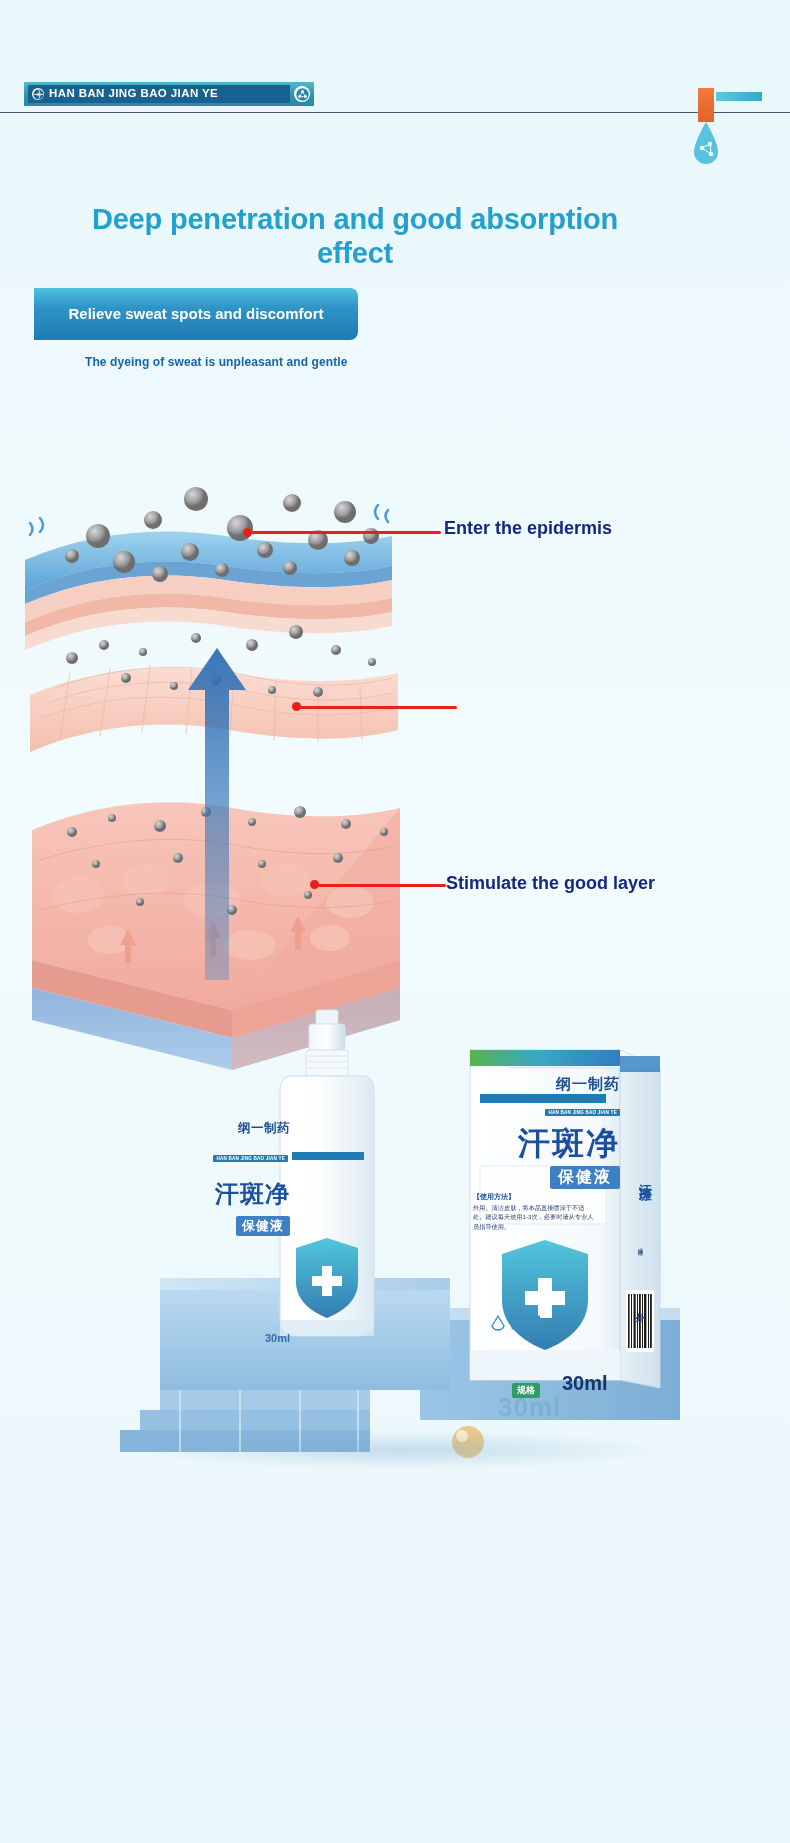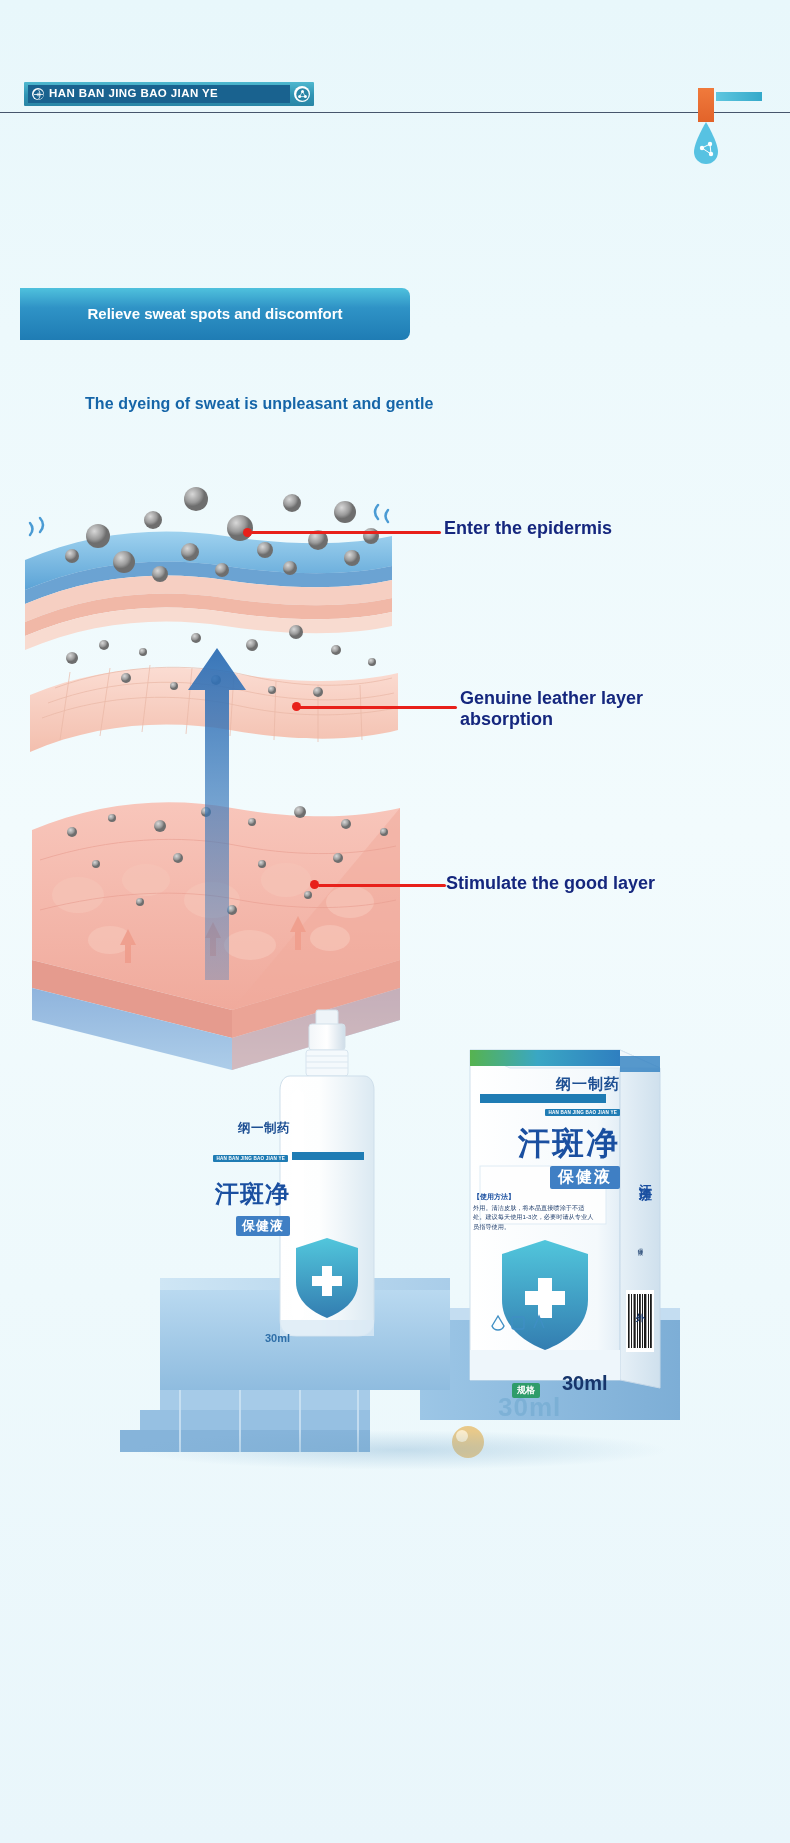--- a/index.html
+++ b/index.html
@@ -70,39 +70,38 @@
   .headline{
     position:absolute;left:55px;top:202px;width:600px;
     text-align:center;
     color:#22a0d0;
     font-size:29px;font-weight:bold;line-height:1.18;
     letter-spacing:-.2px;
   }
 
   
   .pill{
-    position:absolute;left:20px;top:288px;
-    width:390px;height:52px;
+    position:absolute;left:34px;top:288px;
+    width:324px;height:52px;
     background:linear-gradient(180deg,#4fc1dd 0%,#2f93c6 38%,#1f7cb4 100%);
     border-radius:0 8px 8px 0;
     display:flex;align-items:center;justify-content:center;
     box-sizing:border-box;padding:0 4px;
   }
   .pill span{
     color:#ffffff;font-size:15px;font-weight:bold;
     text-align:center;line-height:1.25;
     display:block;
   }
 
   
   .caption{
     position:absolute;left:85px;top:355px;
-    color:#1565a8;font-size:16px;font-weight:bold;
+    color:#1565a8;font-size:12px;font-weight:bold;
     letter-spacing:.1px;
-    margin-top:40px;
   }
 
   
   .diagram{position:absolute;left:0;top:440px;width:470px;height:630px;}
   .diagram svg{display:block;}
 
   
   .callout{position:absolute;}
   .callout .lbl{
     color:#15277e;font-size:18px;font-weight:bold;
@@ -213,20 +212,21 @@
     <div class="drop-bar2"></div>
     <svg width="70" height="90" viewBox="0 0 70 90" style="position:absolute;left:0;top:0">
       <path d="M14 34 C14 34 2 54 2 64 a12 12 0 0 0 24 0 C26 54 14 34 14 34 Z" fill="#4fbfe0" opacity=".95"></path>
       <circle cx="10" cy="60" r="2.2" fill="#fff"></circle>
       <circle cx="18" cy="56" r="2.2" fill="#fff"></circle>
       <circle cx="19" cy="66" r="2.2" fill="#fff"></circle>
       <path d="M10 60L18 56M18 56l1 10M10 60l9 6" stroke="#fff" stroke-width="1" fill="none"></path>
     </svg>
   </div>
 
+  <div class="headline">Deep penetration and good absorption effect</div>
 
   <div class="pill">
     <span>Relieve sweat spots and discomfort</span>
   </div>
 
   <div class="caption">The dyeing of sweat is unpleasant and gentle</div>
 
   <div class="diagram">
     <svg width="470" height="630" viewBox="0 0 470 630">
       <defs>
@@ -379,24 +379,20 @@
   </div>
 
   <div class="lead" id="lead-1"></div>
   <div class="dot" id="dot-1"></div>
   <div class="callout" id="callout-1">
     <div class="lbl">Enter the epidermis</div>
   </div>
 
   <div class="lead" id="lead-2"></div>
   <div class="dot" id="dot-2"></div>
-  <div class="callout" id="callout-2">
-    <div class="lbl">Genuine leather layer
-absorption</div>
-  </div>
 
   <div class="lead" id="lead-3"></div>
   <div class="dot" id="dot-3"></div>
   <div class="callout" id="callout-3">
     <div class="lbl">Stimulate the good layer</div>
   </div>
 
   <div class="scene">
     <svg width="580" height="520" viewBox="0 0 580 520">
       <defs>

